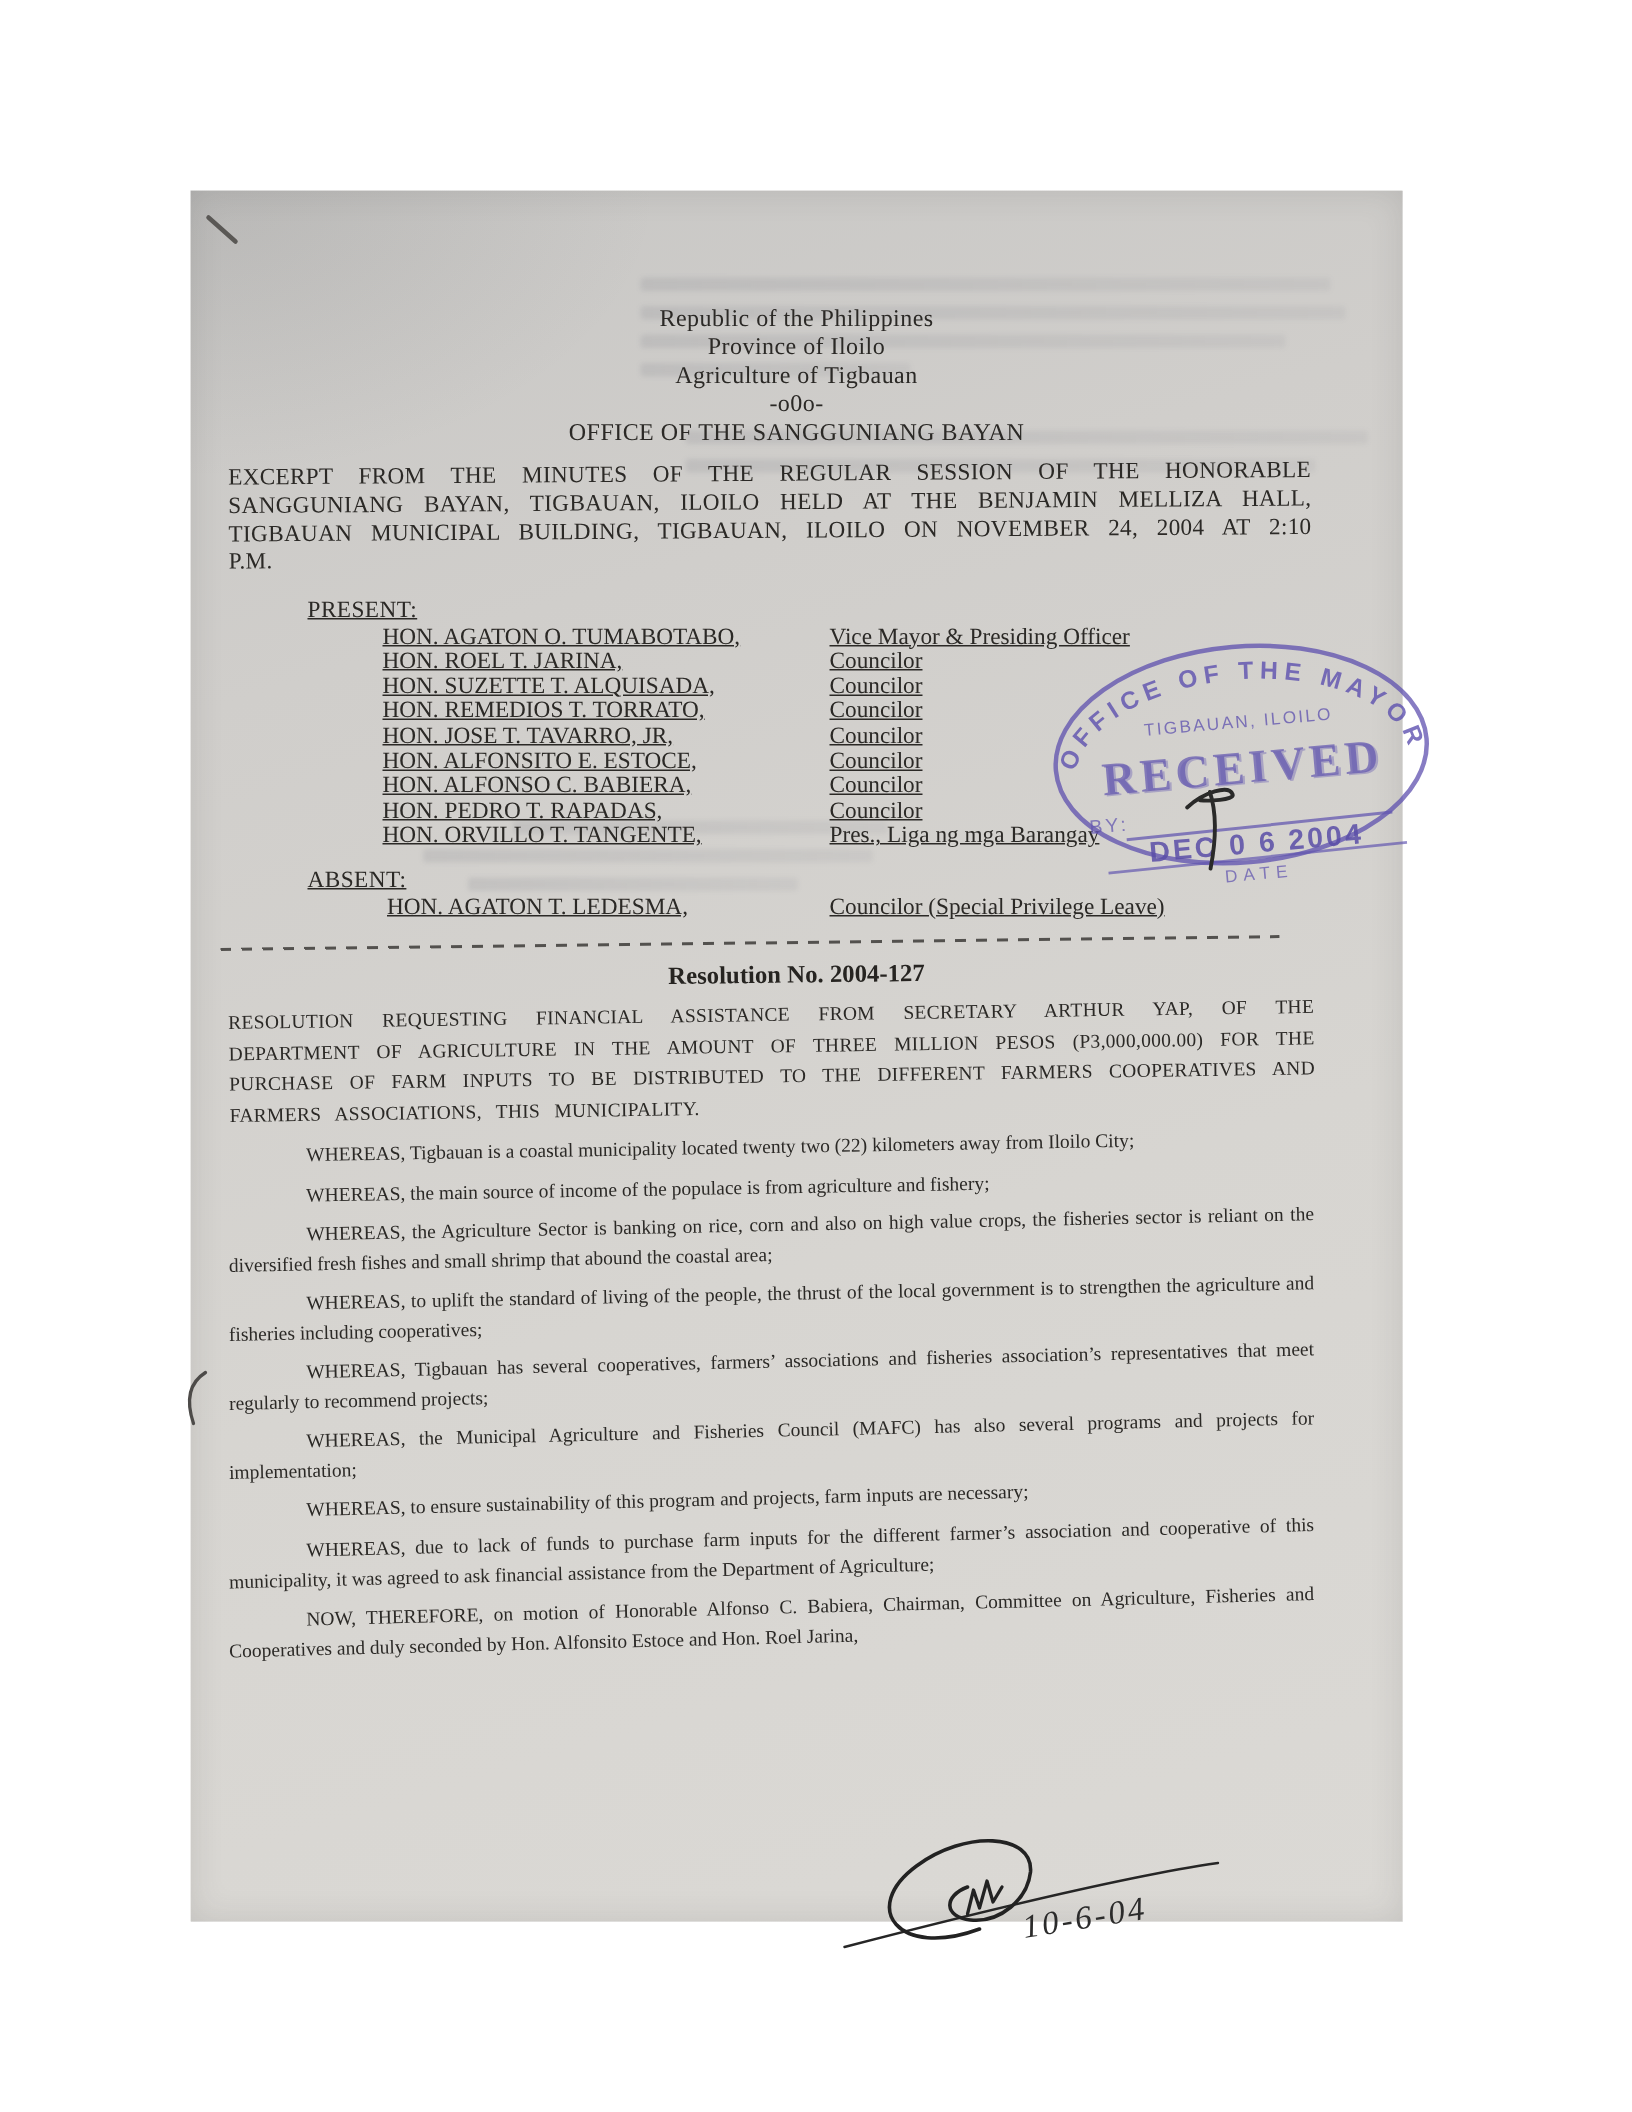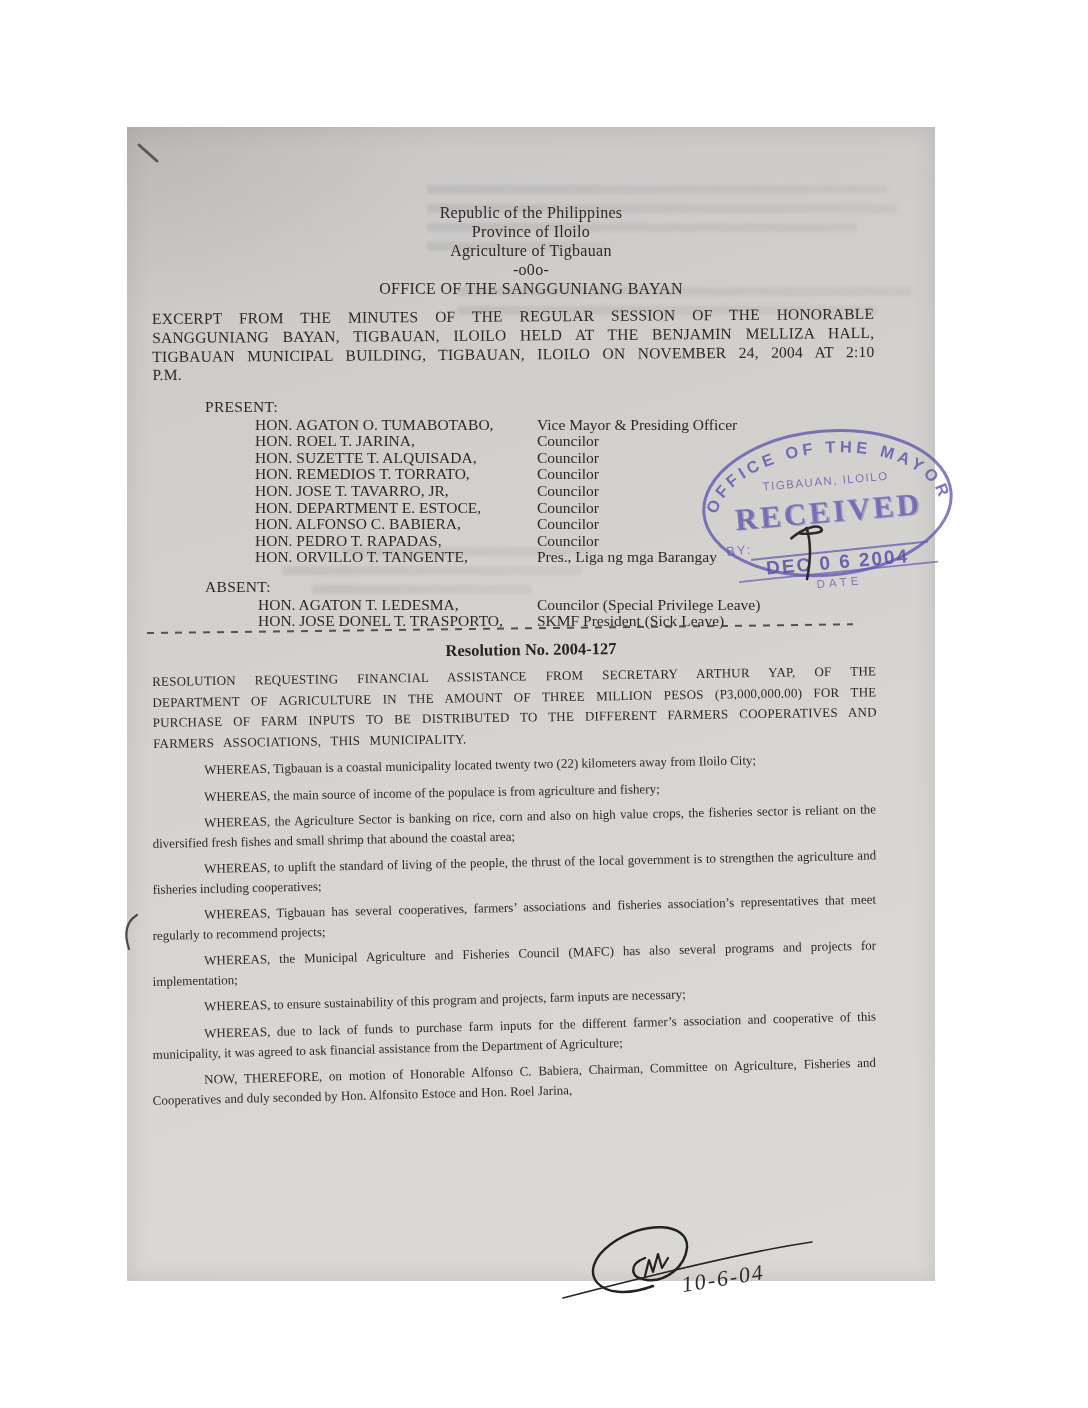--- a/index.html
+++ b/index.html
@@ -19,24 +19,24 @@
     pointer-events:none;
   }
   
   .header{position:absolute;left:0;top:76px;width:100%;text-align:center;
     font-size:16px;line-height:19px;letter-spacing:.3px;color:#2b2926;}
   
   .excerpt{position:absolute;left:25px;top:183px;width:722px;text-align:justify;
     font-size:15.5px;line-height:18.8px;word-spacing:5px;letter-spacing:.2px;
     transform:rotate(-.4deg);transform-origin:0 0;color:#2b2926;}
   
-  .attn{position:absolute;left:78px;font-size:15.5px;line-height:16.6px;color:#2b2926;}
+  .attn{position:absolute;left:78px;font-size:15.5px;line-height:16.6px;color:#2b2926;text-decoration:underline;}
   .attn .label{margin-bottom:1px;letter-spacing:.3px;}
   .attn .rows{padding-left:50px;}
-  .attn .row{display:flex;white-space:nowrap;}
+  .attn .row{display:flex;white-space:nowrap;gap:16px;}
   .attn .row .nm{flex:0 0 282px;}
   .present{top:272px;}
   .absent{top:452px;}
   .absent .rows{padding-left:53px;}
   .absent .row .nm{flex:0 0 279px;}
   
   .dashes{position:absolute;left:20px;top:505px;width:706px;height:2px;
     background:repeating-linear-gradient(90deg,#53514e 0 7px,transparent 7px 14px);
     transform:rotate(-.7deg);transform-origin:0 50%;}
   .resno{position:absolute;left:0;top:513px;width:100%;text-align:center;
@@ -116,21 +116,21 @@
         </div>
       <div class="row">
           <span class="nm">HON. REMEDIOS T. TORRATO,</span>
           <span>Councilor</span>
         </div>
       <div class="row">
           <span class="nm">HON. JOSE T. TAVARRO, JR,</span>
           <span>Councilor</span>
         </div>
       <div class="row">
-          <span class="nm">HON. DEPARTMENT E. ESTOCE,</span>
+          <span class="nm">HON. ALFONSITO E. ESTOCE,</span>
           <span>Councilor</span>
         </div>
       <div class="row">
           <span class="nm">HON. ALFONSO C. BABIERA,</span>
           <span>Councilor</span>
         </div>
       <div class="row">
           <span class="nm">HON. PEDRO T. RAPADAS,</span>
           <span>Councilor</span>
         </div>
@@ -140,24 +140,20 @@
         </div>
     </div>
   </div>
 
   <div class="attn absent">
     <div class="label">ABSENT:</div>
     <div class="rows">
       <div class="row">
           <span class="nm">HON. AGATON T. LEDESMA,</span>
           <span>Councilor  (Special Privilege Leave)</span>
-        </div>
-      <div class="row">
-          <span class="nm">HON. JOSE DONEL T. TRASPORTO,</span>
-          <span>SKMF President  (Sick Leave)</span>
         </div>
     </div>
   </div>
 
   <div class="dashes"></div>
 
   <div class="resno">Resolution No. 2004-127</div>
 
   <div class="docbody">
     <p class="title-par">RESOLUTION REQUESTING FINANCIAL ASSISTANCE FROM SECRETARY ARTHUR YAP, OF THE DEPARTMENT OF AGRICULTURE IN THE AMOUNT OF THREE MILLION PESOS (P3,000,000.00) FOR THE PURCHASE OF FARM INPUTS TO BE DISTRIBUTED TO THE DIFFERENT FARMERS COOPERATIVES AND FARMERS ASSOCIATIONS, THIS MUNICIPALITY.</p>

